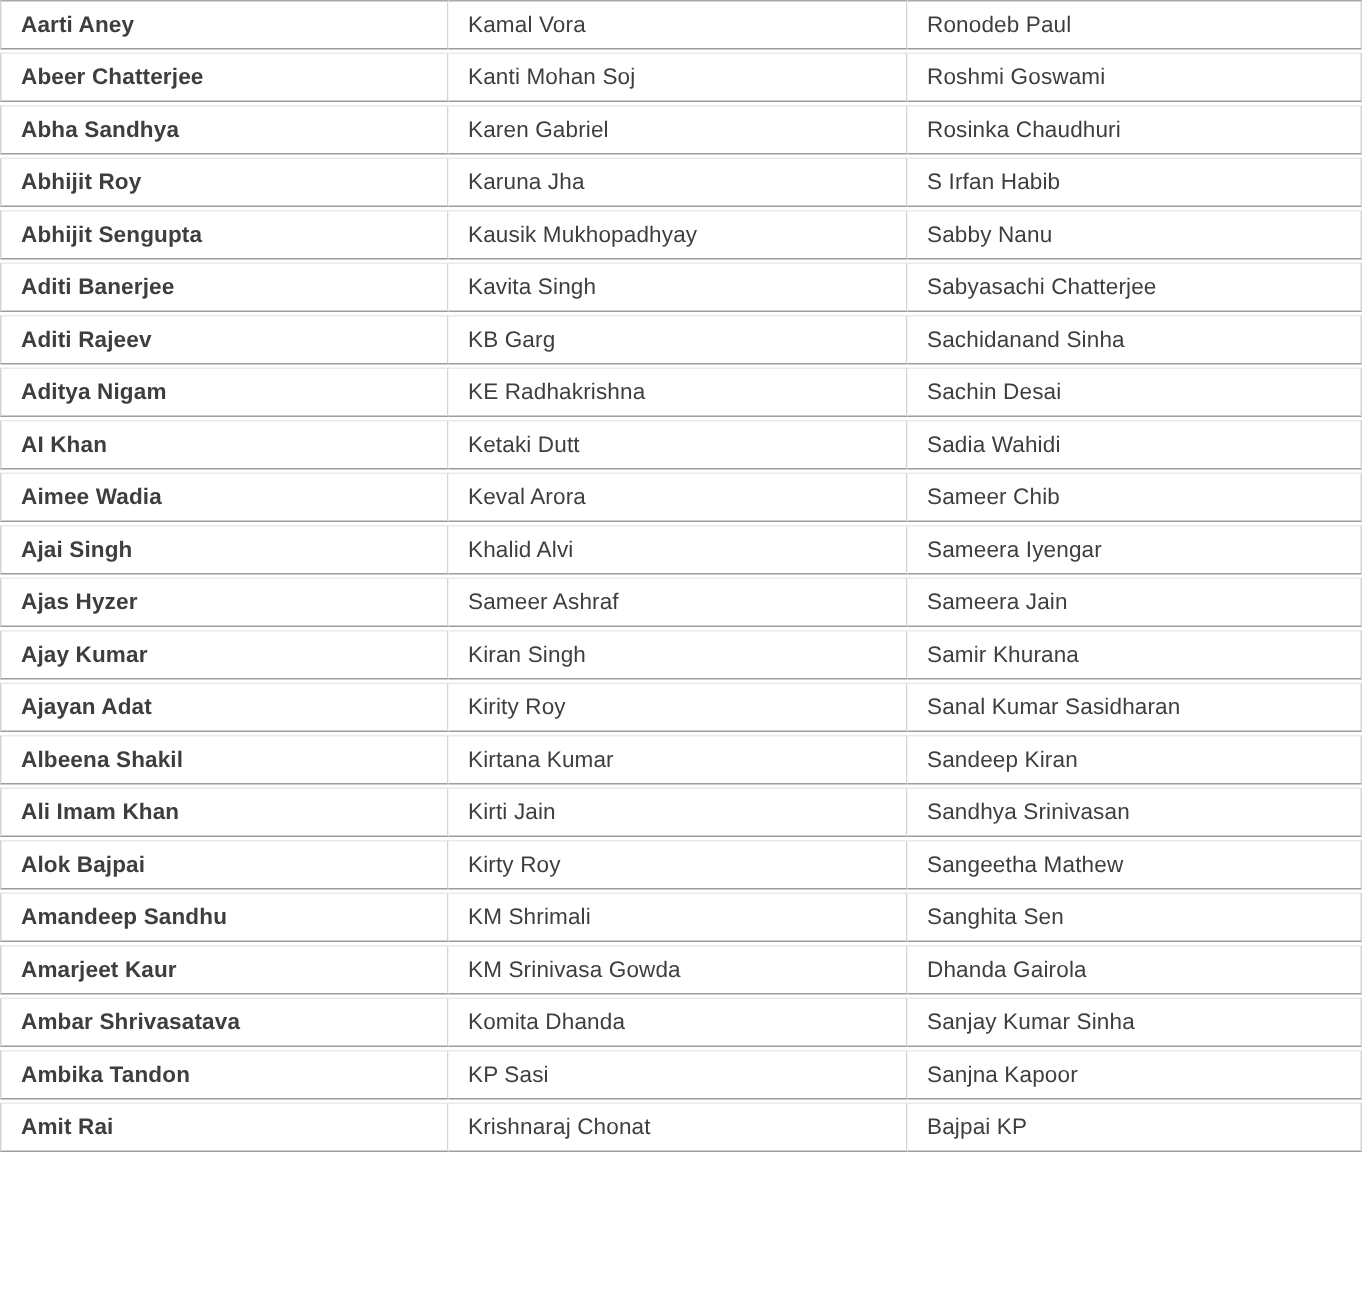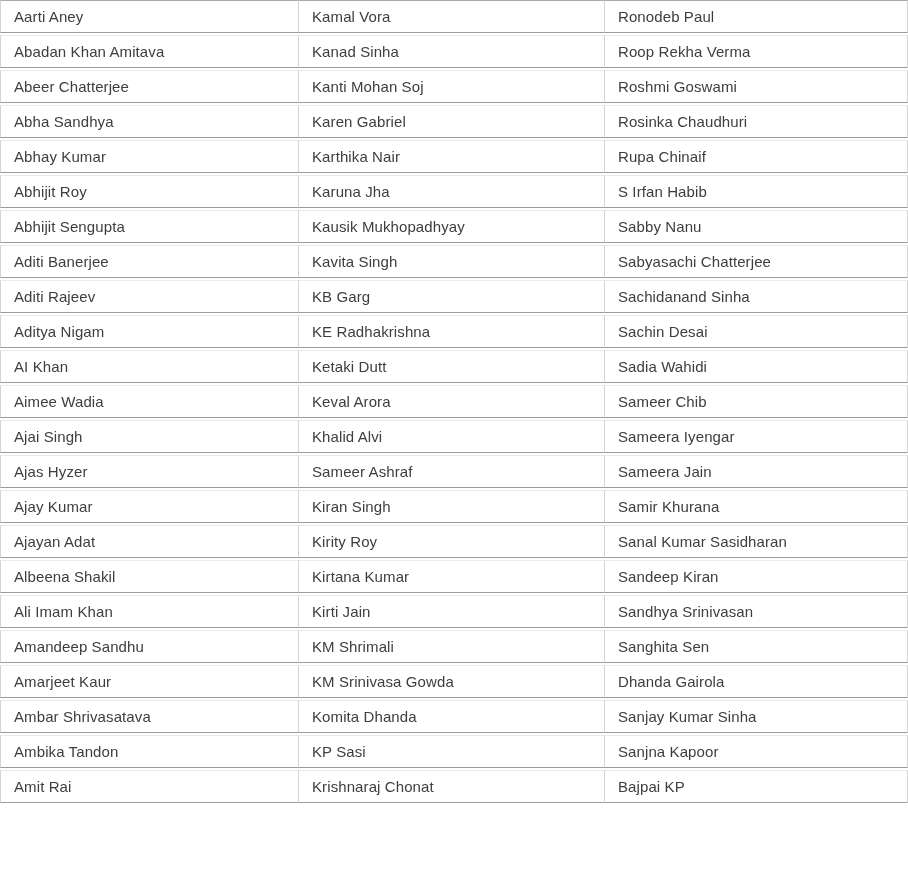--- a/index.html
+++ b/index.html
@@ -33,20 +33,21 @@
     border-bottom: 1px solid #9c9c9c;
     border-right: 1px solid #d4d4d4;
     background: #ffffff;
     white-space: nowrap;
     overflow: hidden;
     text-overflow: clip;
     letter-spacing: 0.1px;
   }
   td.name-cell:first-child {
     border-left: 1px solid #d4d4d4;
+    font-weight: bold;
   }
   tr.table-row:first-child td.name-cell {
     border-top: 1px solid #a8a8a8;
   }
 </style>
 </head>
 <body>
 
 <table class="names-table">
   <colgroup>
@@ -54,43 +55,33 @@
     <col class="c2">
     <col class="c3">
   </colgroup>
   <tbody>
   <tr class="table-row">
     <td class="name-cell">Aarti Aney</td>
     <td class="name-cell">Kamal Vora</td>
     <td class="name-cell">Ronodeb Paul</td>
   </tr>
 
-  <tr class="table-row">
-    <td class="name-cell">Abadan Khan Amitava</td>
-    <td class="name-cell">Kanad Sinha</td>
-    <td class="name-cell">Roop Rekha Verma</td>
-  </tr>
 
   <tr class="table-row">
     <td class="name-cell">Abeer Chatterjee</td>
     <td class="name-cell">Kanti Mohan Soj</td>
     <td class="name-cell">Roshmi Goswami</td>
   </tr>
 
   <tr class="table-row">
     <td class="name-cell">Abha Sandhya</td>
     <td class="name-cell">Karen Gabriel</td>
     <td class="name-cell">Rosinka Chaudhuri</td>
   </tr>
 
-  <tr class="table-row">
-    <td class="name-cell">Abhay Kumar</td>
-    <td class="name-cell">Karthika Nair</td>
-    <td class="name-cell">Rupa Chinaif</td>
-  </tr>
 
   <tr class="table-row">
     <td class="name-cell">Abhijit Roy</td>
     <td class="name-cell">Karuna Jha</td>
     <td class="name-cell">S Irfan Habib</td>
   </tr>
 
   <tr class="table-row">
     <td class="name-cell">Abhijit Sengupta</td>
     <td class="name-cell">Kausik Mukhopadhyay</td>
@@ -156,20 +147,25 @@
     <td class="name-cell">Kirtana Kumar</td>
     <td class="name-cell">Sandeep Kiran</td>
   </tr>
 
   <tr class="table-row">
     <td class="name-cell">Ali Imam Khan</td>
     <td class="name-cell">Kirti Jain</td>
     <td class="name-cell">Sandhya Srinivasan</td>
   </tr>
 
+  <tr class="table-row">
+    <td class="name-cell">Alok Bajpai</td>
+    <td class="name-cell">Kirty Roy</td>
+    <td class="name-cell">Sangeetha Mathew</td>
+  </tr>
 
   <tr class="table-row">
     <td class="name-cell">Amandeep Sandhu</td>
     <td class="name-cell">KM Shrimali</td>
     <td class="name-cell">Sanghita Sen</td>
   </tr>
 
   <tr class="table-row">
     <td class="name-cell">Amarjeet Kaur</td>
     <td class="name-cell">KM Srinivasa Gowda</td>

